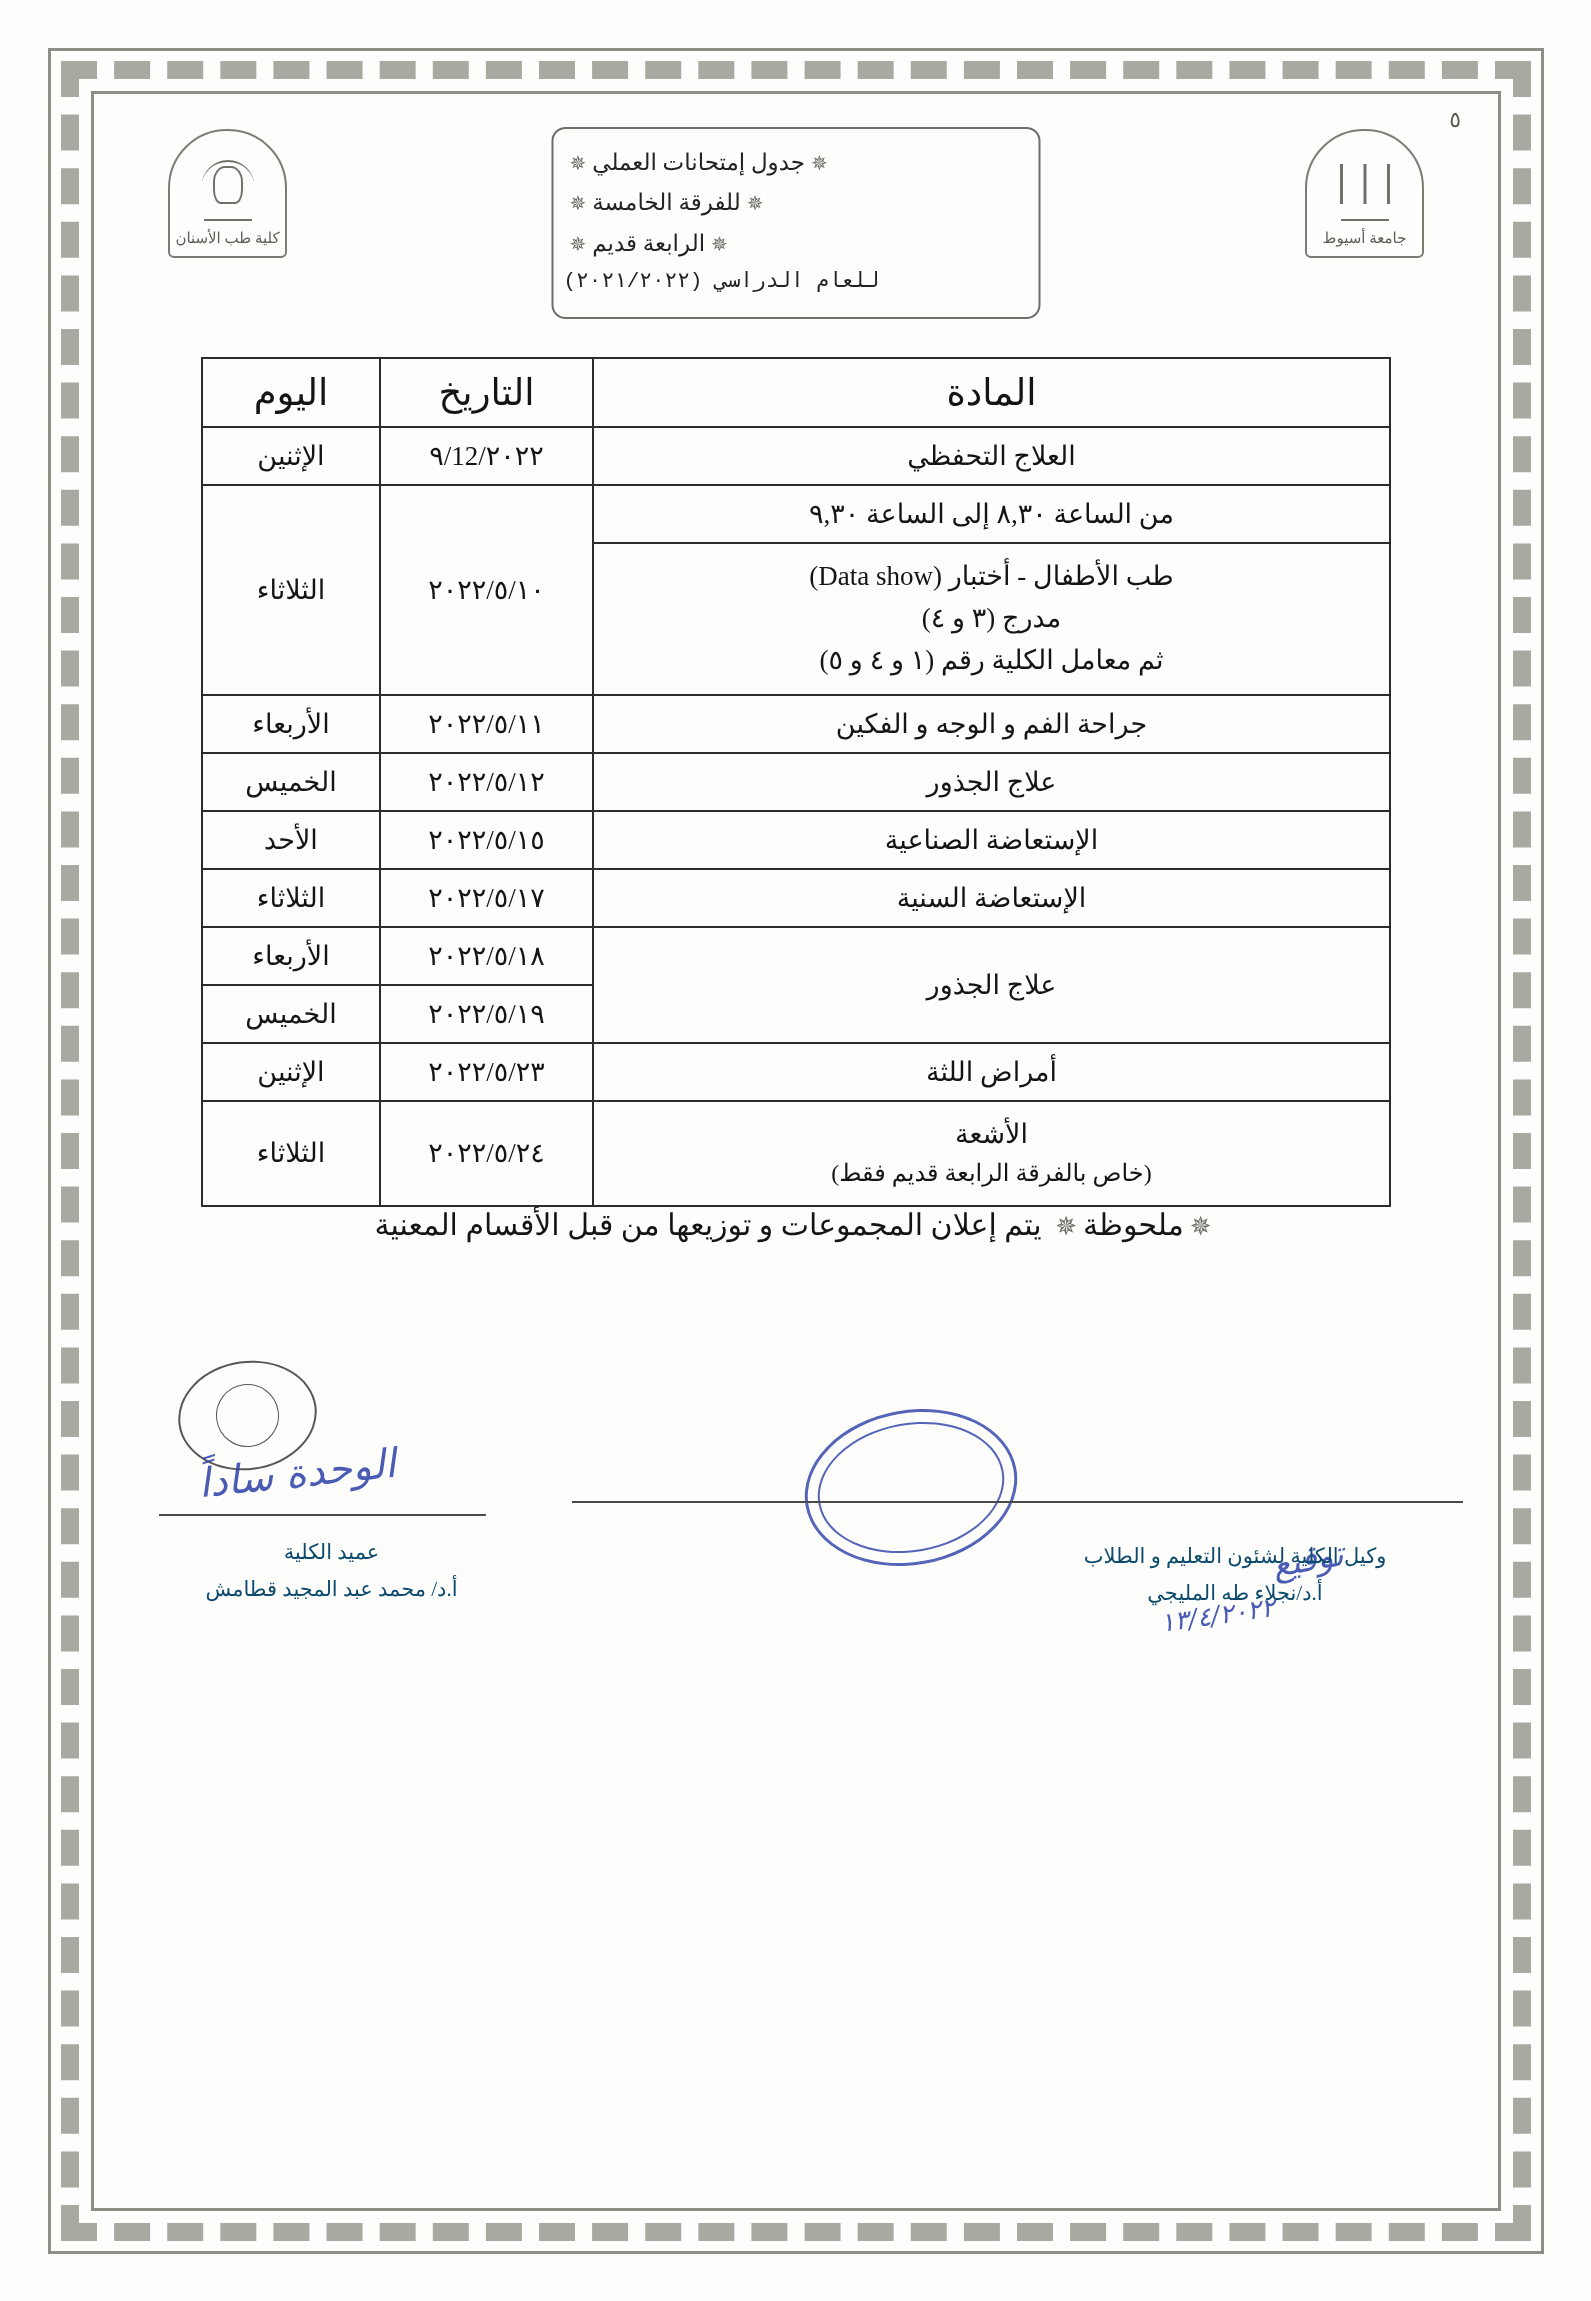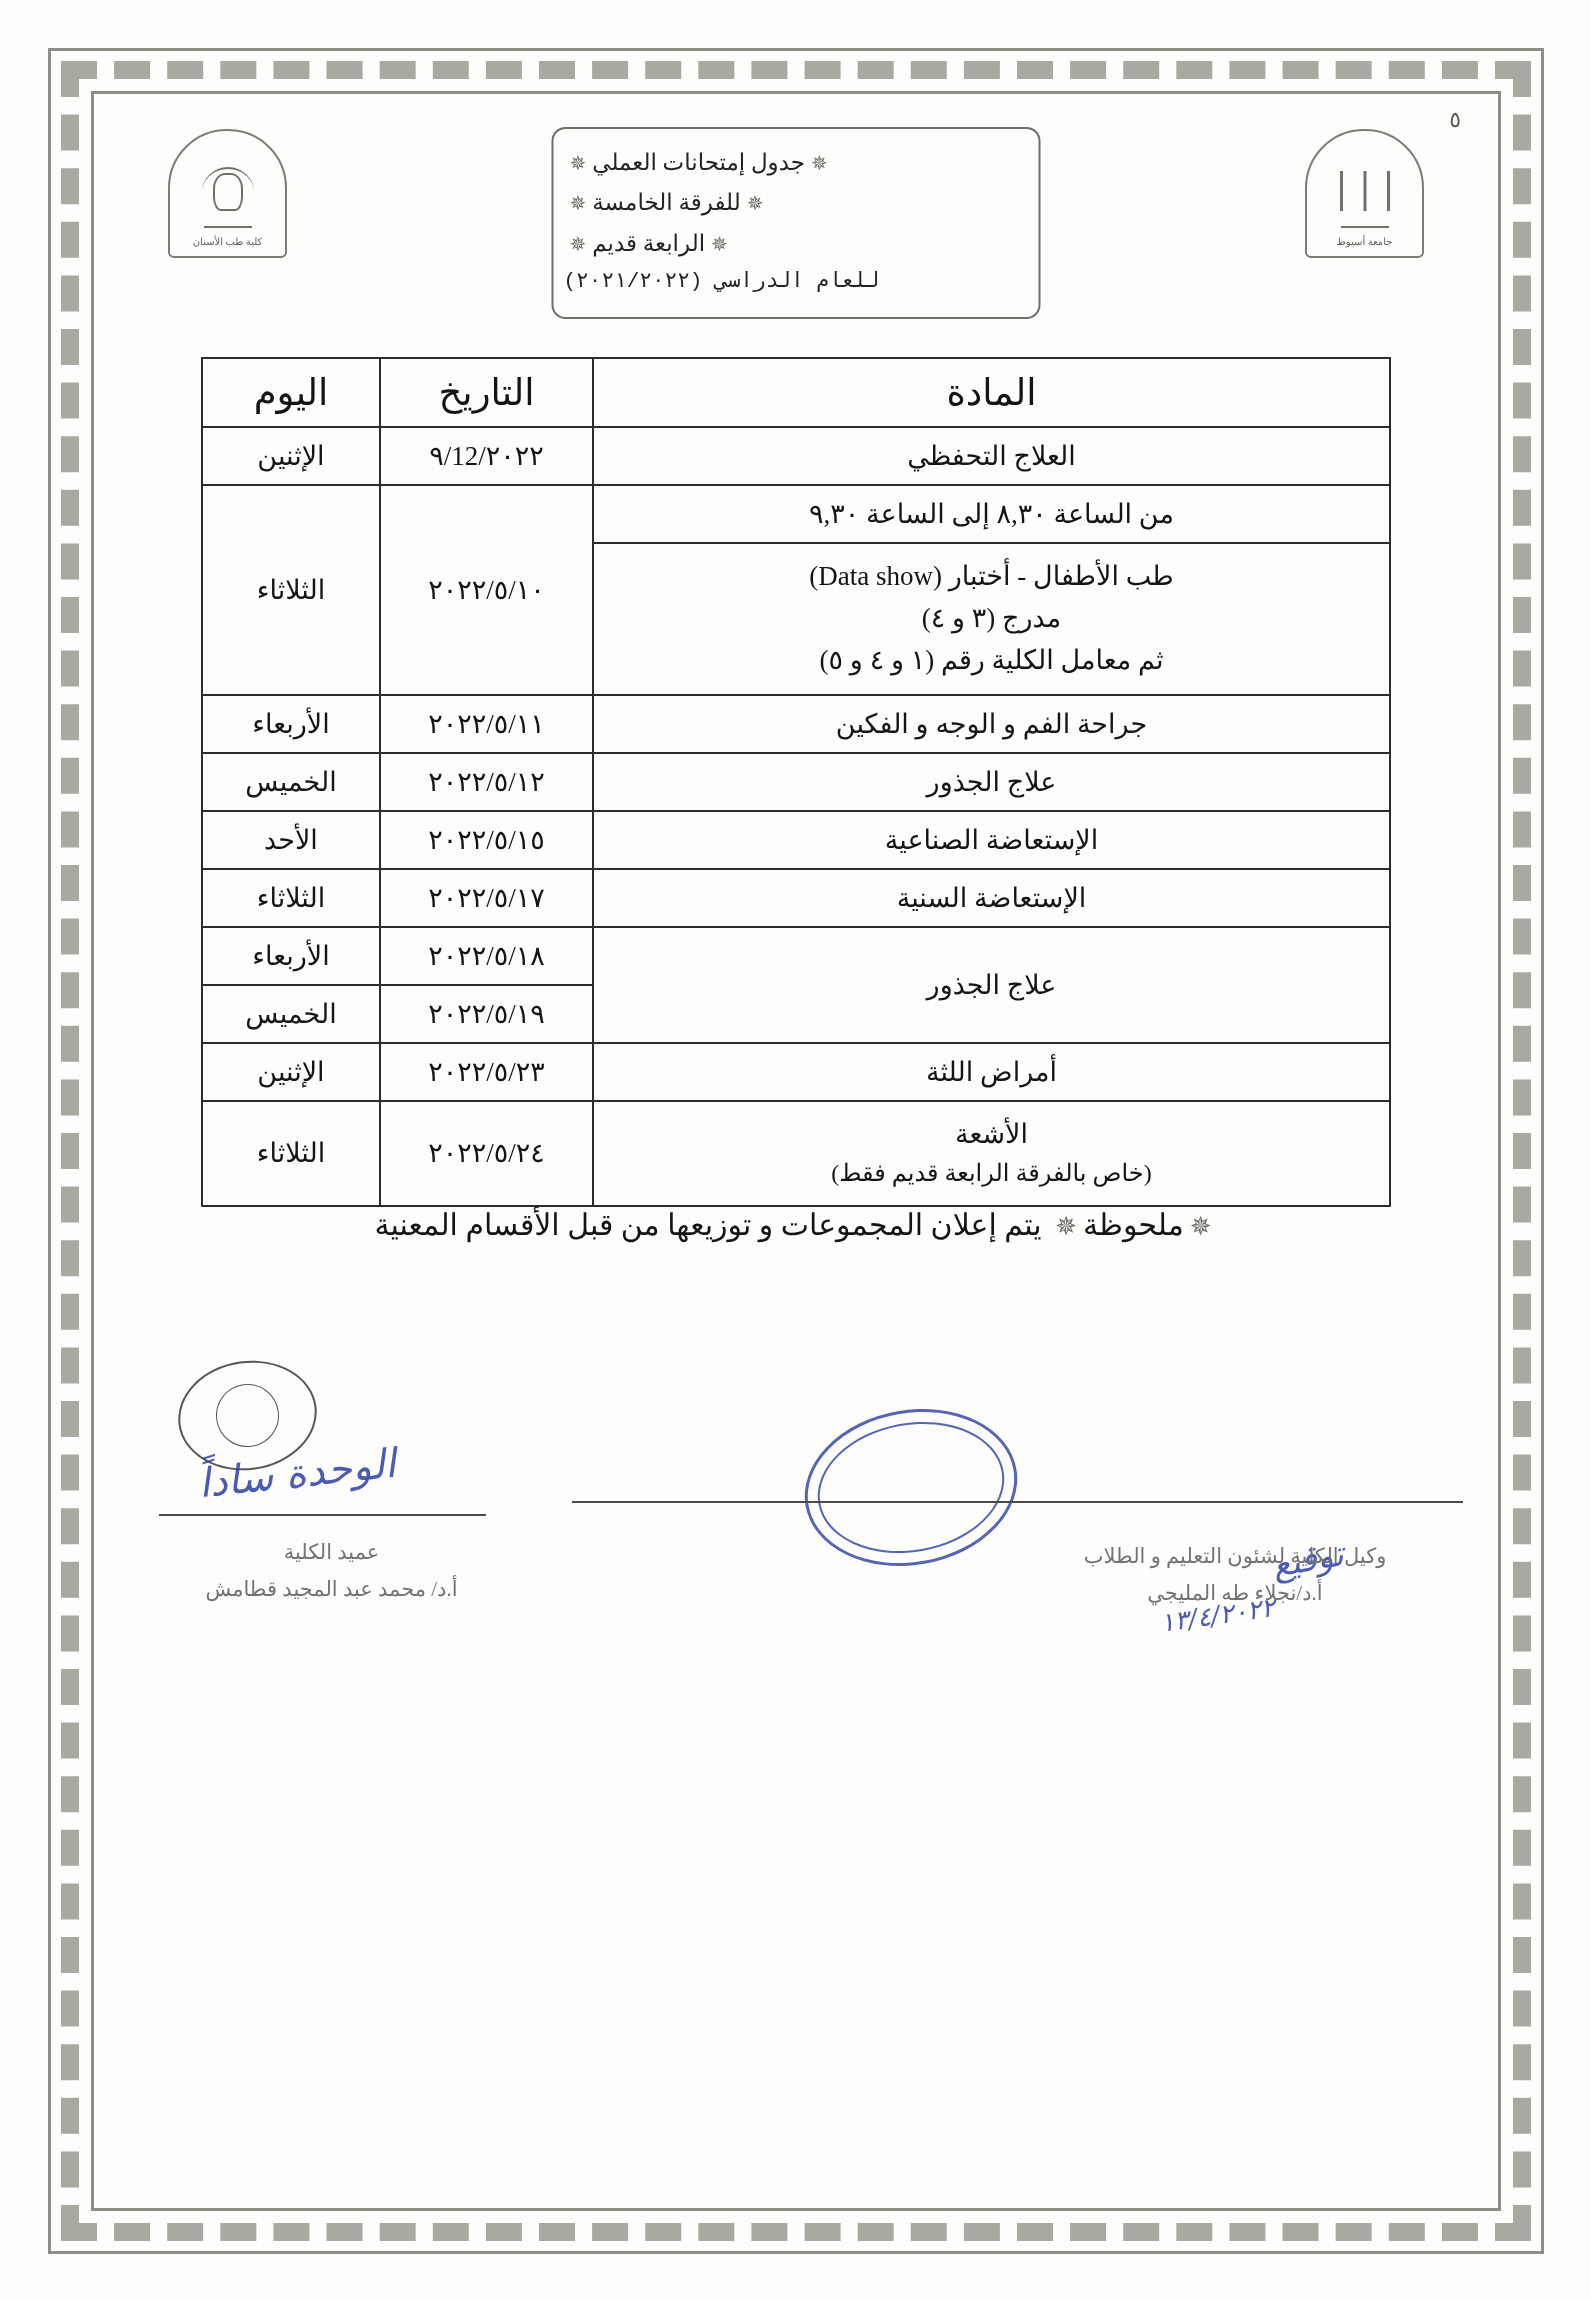--- a/index.html
+++ b/index.html
@@ -157,21 +157,21 @@
   .logo-right .crest .pillars:after {
     content: "";
     position: absolute;
     left: 50%;
     top: 0;
     transform: translateX(-50%);
     width: 3px;
     height: 40px;
     background: #70726a;
   }
-  .logo-label { font-size: 10px; }
+  .logo-label { font-size: 15px; }
 
   .page-number {
     position: absolute;
     right: 22px;
     top: 8px;
     font-size: 22px;
     color: #5c5e56;
   }
 
   
@@ -216,21 +216,21 @@
   .signatures {
     position: relative;
     margin-top: 109px;
     height: 317px;
   }
   .sig-block {
     position: absolute;
     text-align: center;
     font-size: 21px;
     line-height: 1.8;
-    color: #737373;
+    color: #0c4a6e;
   }
   .sig-left { left: 59px; top: 183px; width: 327px; }
   .sig-right { right: 30px; top: 187px; width: 436px; }
 
   .stamp-dean {
     position: absolute;
     left: 69px;
     top: 10px;
     width: 139px;
     height: 109px;

